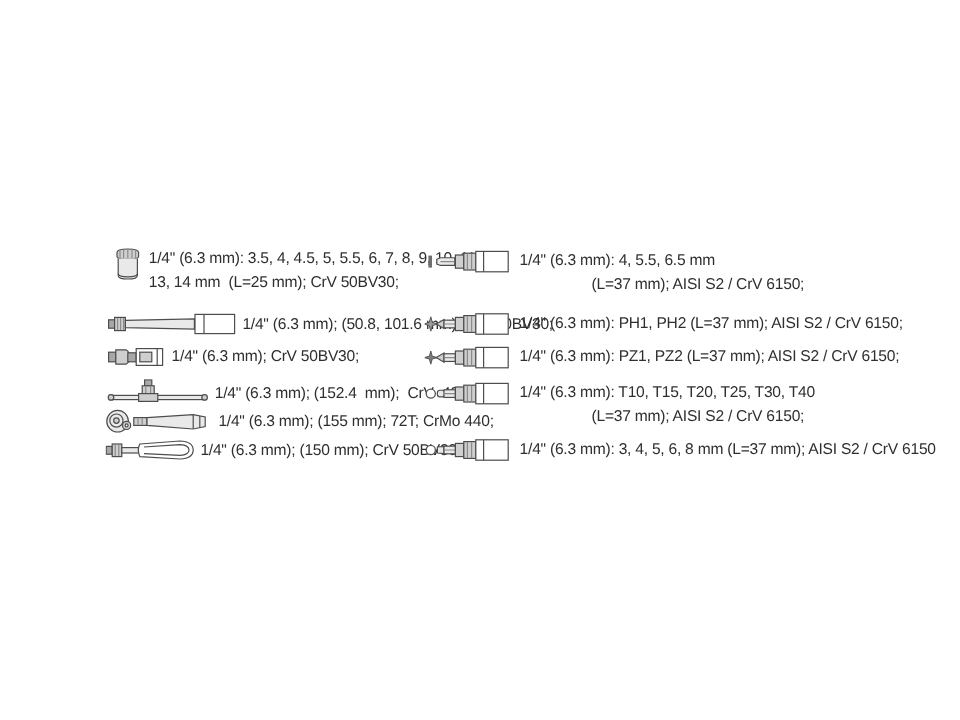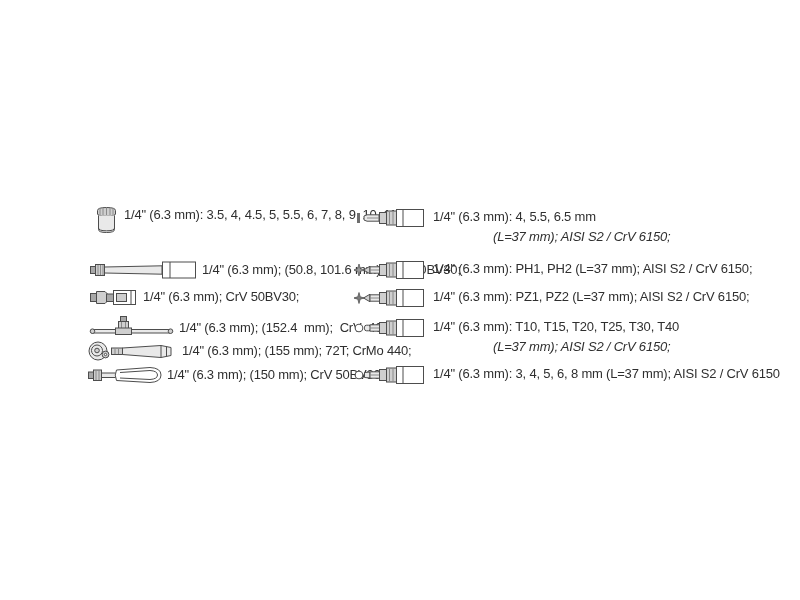--- a/index.html
+++ b/index.html
@@ -5,21 +5,21 @@
   html,body{margin:0;padding:0;background:#fff;}
   #canvas{
     position:relative;width:800px;height:600px;background:#ffffff;
     font-family:"Liberation Sans","DejaVu Sans",sans-serif;
     color:#333;overflow:hidden;
   }
   .row{position:absolute;display:flex;align-items:flex-start;}
   .icon{flex:0 0 auto;}
   .txt{font-size:13px;line-height:20px;letter-spacing:-0.2px;color:#2f2f2f;}
   .line{white-space:pre;}
-  .ind{padding-left:60px;font-style:italic;}
+  .ind{padding-left:60px;}
   svg{display:block;}
   .st{stroke:#4d4d4d;stroke-width:1;}
   .f0{fill:#ffffff;}
   .f1{fill:#e9e9e9;}
   .f2{fill:#cfcfcf;}
   .f3{fill:#a8a8a8;}
   .nofill{fill:none;}
   .hatch{stroke:#8a8a8a;stroke-width:1;}
 </style>
 </head>
@@ -35,20 +35,21 @@
           <line x1="8" y1="2.8" x2="8" y2="10.6"></line>
           <line x1="11.5" y1="2.6" x2="11.5" y2="10.8"></line>
           <line x1="15" y1="2.8" x2="15" y2="10.6"></line>
           <line x1="18" y1="3.2" x2="18" y2="10"></line>
         </g>
       <path class="st f1" d="M3.5 10.5 L3.5 24.5 Q3.5 27.5 11.5 27.5 Q19.5 27.5 19.5 24.5 L19.5 10.5"></path>
       <path class="st nofill" d="M3.5 23 Q3.5 25.8 11.5 25.8 Q19.5 25.8 19.5 23"></path>
     </svg>
     <div class="txt" style="margin-left:6px;">
       <div class="line">1/4" (6.3 mm): 3.5, 4, 4.5, 5, 5.5, 6, 7, 8, 9, 10, 11, 12,</div>
+      <div class="line">13, 14 mm  (L=25 mm); CrV 50BV30;</div>
     </div>
   </div>
 
   <div class="row" style="left:90px;top:260px;">
     <svg class="icon" width="107" height="20" viewBox="0 0 107 20">
       <rect class="st f3" x="0.5" y="6.5" width="5" height="7"></rect>
       <rect class="st f2" x="5.5" y="4.5" width="9" height="11"></rect>
       <g class="hatch">
           <line x1="8" y1="5" x2="8" y2="15"></line>
           <line x1="10.5" y1="5" x2="10.5" y2="15"></line>

